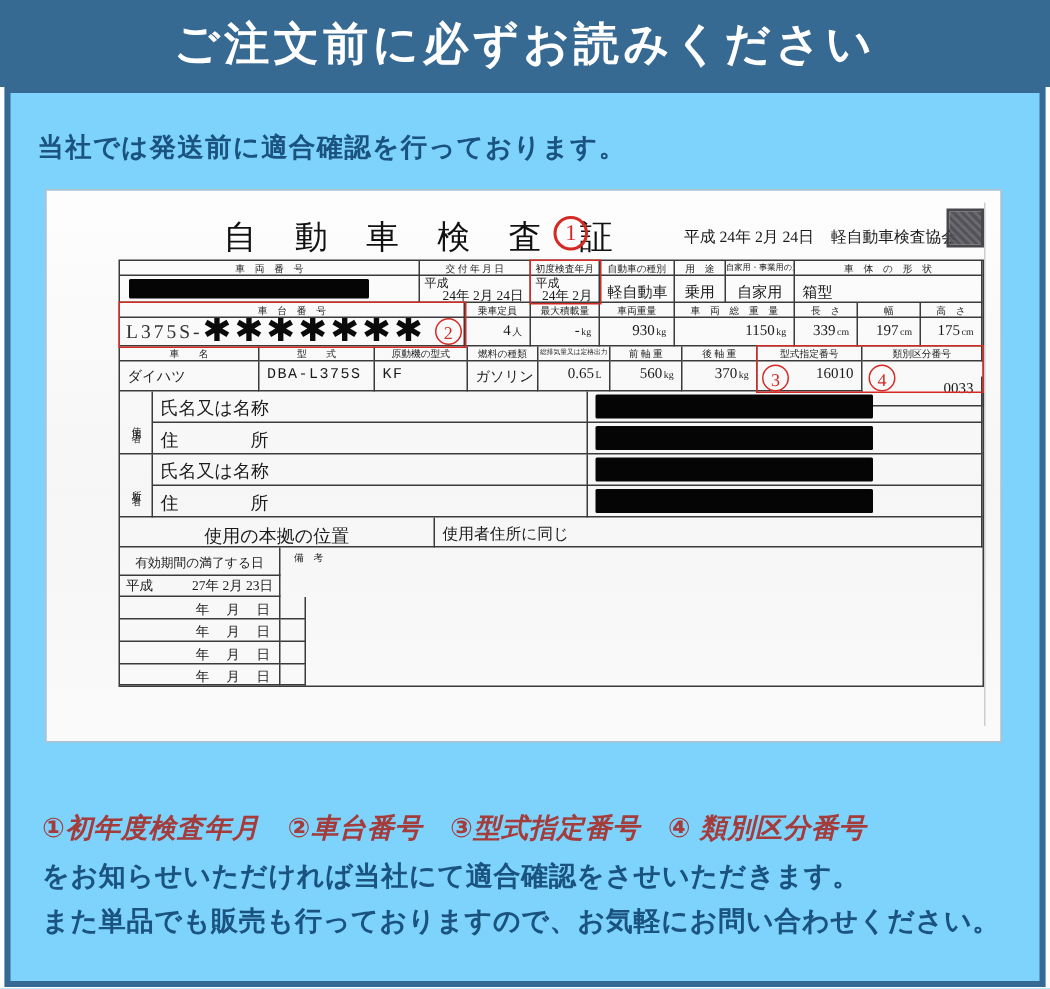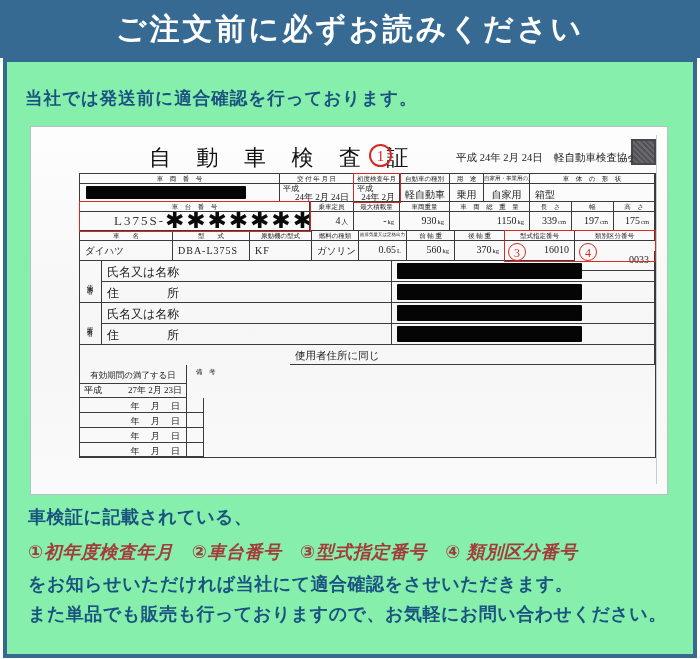--- a/index.html
+++ b/index.html
@@ -11,21 +11,21 @@
   
   .banner{
     position:absolute;left:0;top:0;width:700px;height:58px;
     background:#376a93;color:#ffffff;
     display:flex;align-items:center;justify-content:center;
     font-size:30px;font-weight:bold;letter-spacing:3px;
   }
   
   .content-box{
     position:absolute;left:3px;top:58px;width:694px;height:600px;
-    box-sizing:border-box;border:4px solid #376a93;background:#86efac;
+    box-sizing:border-box;border:4px solid #376a93;background:#7dd3fc;
   }
   .intro{
     position:absolute;left:18px;top:24px;margin:0;
     font-size:17.5px;font-weight:bold;color:#1a5280;letter-spacing:1px;
   }
   
   .cert{
     position:absolute;left:23px;top:64px;width:638px;height:369px;
     box-sizing:border-box;border:1px solid #b2c0cb;
     background:linear-gradient(180deg,#fdfdfd 0%,#f6f6f7 55%,#fafafa 100%);
@@ -51,33 +51,33 @@
     position:absolute;left:48px;top:46px;width:577px;height:285px;
     box-sizing:border-box;border:1px solid #3b3b3b;background:transparent;
   }
   .c{
     position:absolute;box-sizing:border-box;
     border-right:1px solid #3b3b3b;border-bottom:1px solid #3b3b3b;
     overflow:hidden;white-space:nowrap;
   }
   .h{font-size:6.5px;text-align:center;color:#222;padding-top:1px;}
   .v{font-size:10px;text-align:right;padding:3px 5px 0 0;}
-  .vl{font-size:10px;text-align:left;padding:4px 0 0 5px;}
+  .vl{font-size:10px;text-align:left;padding:4px 0 0 5px;font-family:Liberation Mono, monospace;}
   .vc{font-size:10px;text-align:center;padding-top:4px;}
   .unit{font-size:6.5px;margin-left:1px;}
   .era{display:block;font-size:8px;text-align:left;padding:1px 0 0 3px;line-height:8px;}
   .dline{display:block;font-size:9px;text-align:right;padding:0 4px 0 0;line-height:9px;}
   .vtab{
     display:flex;flex-direction:column;align-items:center;justify-content:center;
     font-size:6.5px;line-height:7px;text-align:center;padding:0;
   }
   .vtab span{writing-mode:vertical-rl;text-orientation:upright;letter-spacing:2px;}
   .redact{position:absolute;background:#050505;border-radius:1px;}
   .chassis{display:flex;align-items:center;padding-left:4px;}
-  .chassis .pre{font-size:13px;letter-spacing:2px;color:#333;margin-left:30px;}
+  .chassis .pre{font-size:13px;letter-spacing:2px;color:#333;}
   .chassis .mask{font-family:"DejaVu Sans",sans-serif;font-size:23px;font-weight:bold;letter-spacing:2px;margin-top:-3px;color:#0a0a0a;}
   
   .redbox{position:absolute;border:1.5px solid #d42a24;box-sizing:border-box;pointer-events:none;}
   .circ{
     display:inline-block;width:18px;height:18px;border:1.6px solid #d42a24;border-radius:50%;
     color:#d42a24;font-size:12px;line-height:18px;text-align:center;box-sizing:border-box;
     font-family:"Liberation Serif","DejaVu Serif",serif;background:transparent;
   }
   .circ.abs{position:absolute;}
   .circ.big{width:23px;height:23px;font-size:15px;line-height:21px;border-width:2px;}
@@ -191,20 +191,21 @@
         </div>
       <div class="c vl" style="left:22px;top:129px;width:290px;height:21px;font-size:12px;padding-top:3px;">氏名又は名称</div>
       <div class="c" style="left:312px;top:129px;width:263px;height:21px;">
         <div class="redact" style="left:5px;top:2px;width:185px;height:16px;"></div>
       </div>
       <div class="c vl" style="left:22px;top:150px;width:290px;height:21px;font-size:12px;padding-top:3px;">住　　　　所</div>
       <div class="c" style="left:312px;top:150px;width:263px;height:21px;">
         <div class="redact" style="left:5px;top:2px;width:185px;height:16px;"></div>
       </div>
 
+      <div class="c vc" style="left:0;top:171px;width:210px;height:20px;font-size:12px;">使用の本拠の位置</div>
       <div class="c vl" style="left:210px;top:171px;width:365px;height:20px;font-size:10.5px;">使用者住所に同じ</div>
 
       <div class="c vc" style="left:0;top:191px;width:107px;height:19px;font-size:8.5px;padding-top:5px;font-family:Liberation Mono, monospace;">有効期間の満了する日</div>
       <div style="position:absolute;left:116px;top:194px;font-size:6.5px;color:#222;">備　考</div>
 
       <div class="c" style="left:0;top:210px;width:107px;height:14px;display:flex;justify-content:space-between;align-items:center;font-size:9px;padding:0 4px;">
         <span>平成</span>
         <span>27年  2月 23日</span>
       </div>
 
@@ -216,18 +217,17 @@
       <div class="c" style="left:107px;top:254px;width:17px;height:15px;"></div>
       <div class="c" style="left:0;top:269px;width:107px;height:14px;font-size:9px;text-align:right;padding:2px 6px 0 0;">年　 月　 日</div>
       <div class="c" style="left:107px;top:269px;width:17px;height:14px;"></div>
 
       <div class="redbox" style="left:273px;top:-1px;width:48px;height:30px;"></div>
       <div class="redbox" style="left:-1px;top:27px;width:232px;height:31px;"></div>
       <div class="redbox" style="left:424px;top:56px;width:152px;height:32px;"></div>
     </div>
   </div>
 
-  <p class="fline" style="left:21px;top:443px;">車検証に記載されている、</p>
   <p class="fline red" style="left:21px;top:478px;">①初年度検査年月　②車台番号　③型式指定番号　④ 類別区分番号</p>
   <p class="fline" style="left:21px;top:510px;">をお知らせいただければ当社にて適合確認をさせいただきます。</p>
   <p class="fline" style="left:21px;top:540px;">また単品でも販売も行っておりますので、お気軽にお問い合わせください。</p>
 
 </div>
 
 </body></html>

